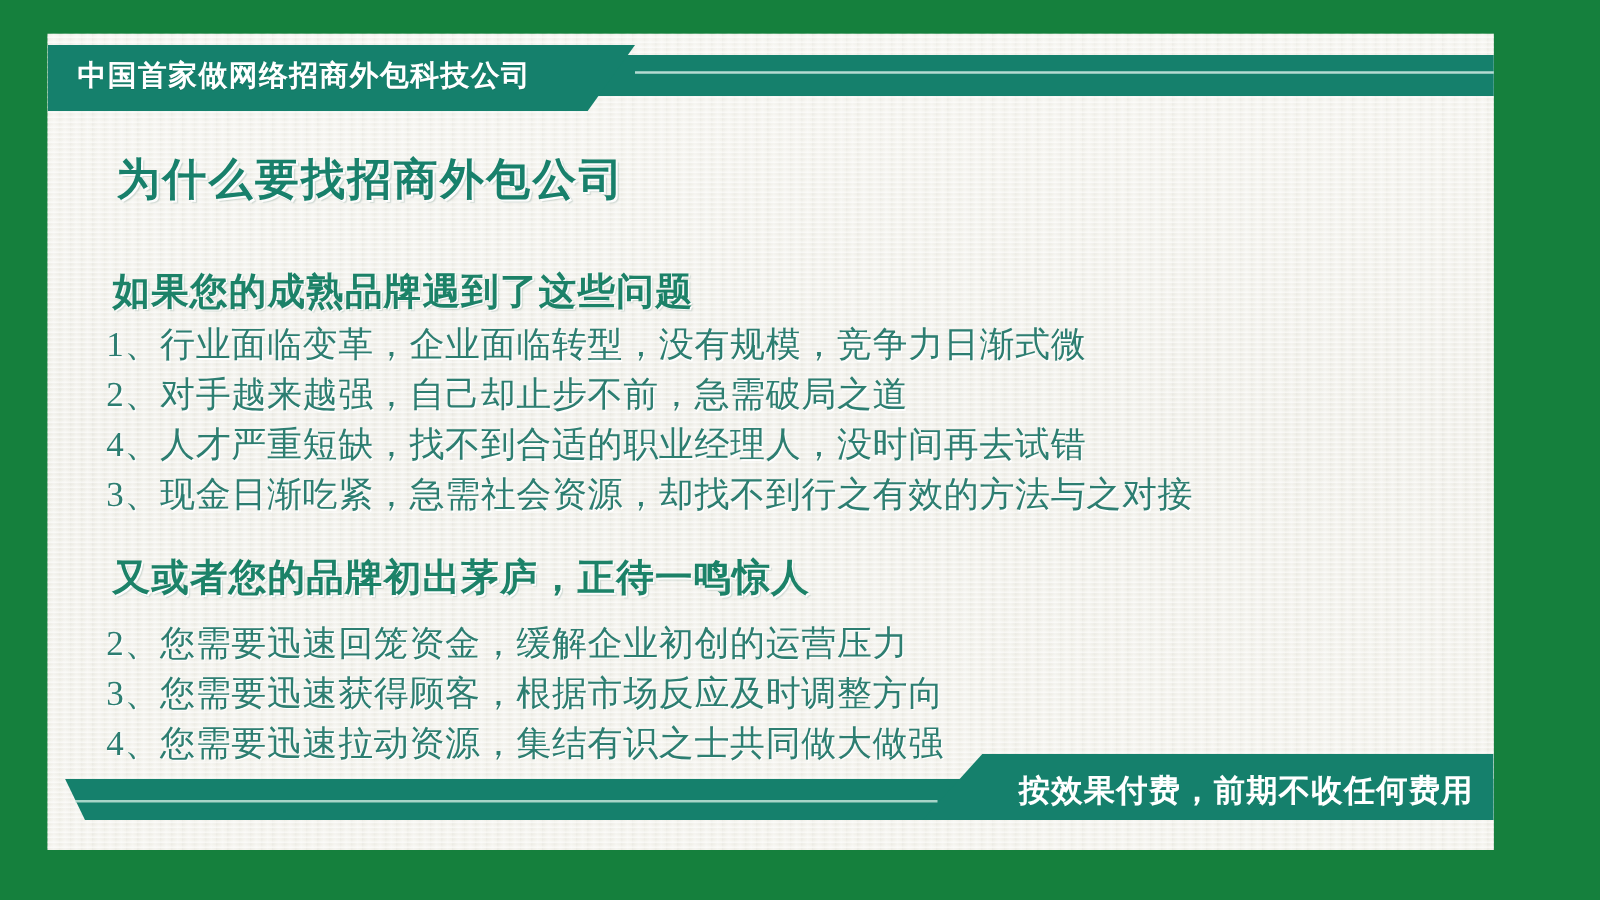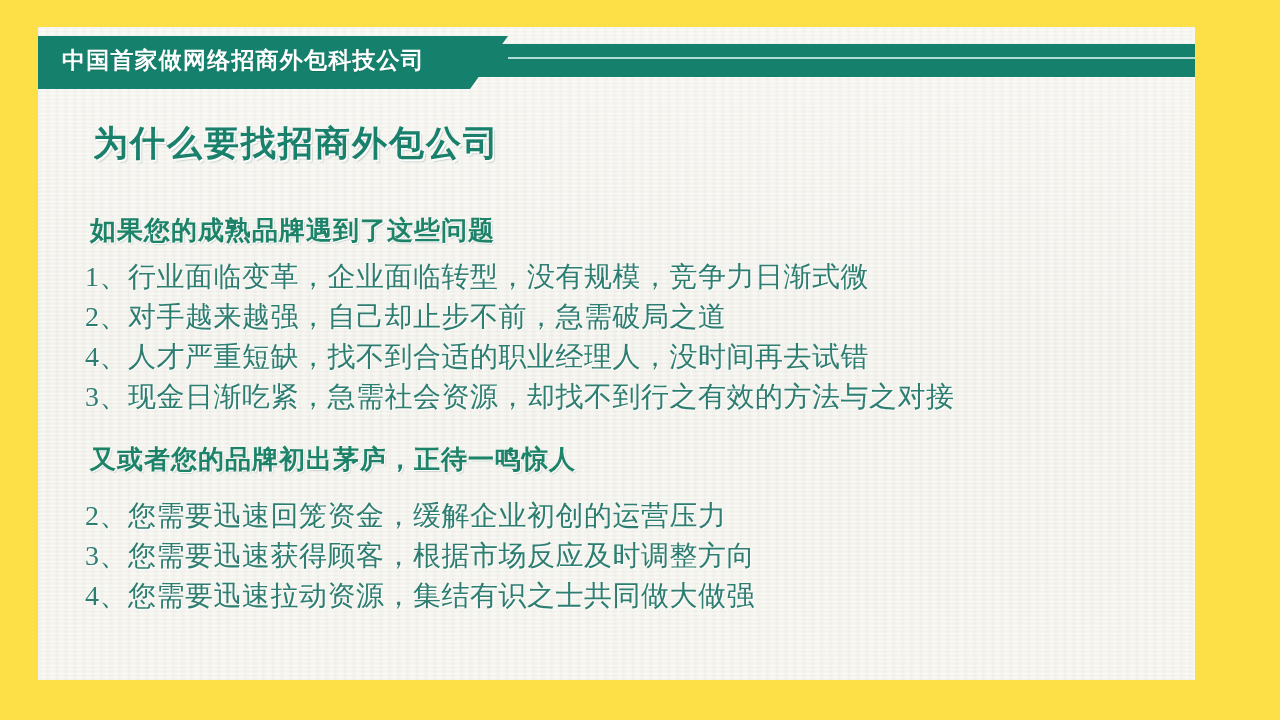--- a/index.html
+++ b/index.html
@@ -11,21 +11,21 @@
     height: 720px;
     overflow: hidden;
     font-family: "Liberation Sans", "DejaVu Sans", sans-serif;
   }
 
   
   .slide {
     position: relative;
     width: 1280px;
     height: 720px;
-    background: #fde047;     
+    background: #15803d;     
     box-sizing: border-box;
   }
 
   
   .paper {
     position: absolute;
     left: 38px;
     top: 27px;
     width: 1157px;
     height: 653px;
@@ -105,21 +105,21 @@
     font-weight: bold;
     color: #18806B;
     letter-spacing: 2px;
     white-space: nowrap;
     text-shadow: 1.5px 1.5px 0 rgba(255,255,255,0.95),
                  2.5px 2.5px 1px rgba(120,150,140,0.30);
   }
   .sub-title {
     position: absolute;
     left: 52px;
-    font-size: 26px;
+    font-size: 30px;
     font-weight: bold;
     color: #1C8268;
     letter-spacing: 1px;
     white-space: nowrap;
     text-shadow: 1.2px 1.2px 0 rgba(255,255,255,0.95),
                  2px 2px 1px rgba(120,150,140,0.28);
   }
   .sub-title.first { top: 186px; }
   .sub-title.second { top: 415px; }
 
@@ -213,15 +213,21 @@
       <div class="bullet-row">3、现金日渐吃紧，急需社会资源，却找不到行之有效的方法与之对接</div>
     </div>
 
     <div class="sub-title second">又或者您的品牌初出茅庐，正待一鸣惊人</div>
     <div class="bullet-list second">
       <div class="bullet-row">2、您需要迅速回笼资金，缓解企业初创的运营压力</div>
       <div class="bullet-row">3、您需要迅速获得顾客，根据市场反应及时调整方向</div>
       <div class="bullet-row">4、您需要迅速拉动资源，集结有识之士共同做大做强</div>
     </div>
 
+    <div class="footer-band">
+      <div class="footer-strip"></div>
+      <div class="footer-line"></div>
+      <div class="footer-block"></div>
+      <div class="footer-text">按效果付费，前期不收任何费用</div>
+    </div>
 
   </div>
 </div>
 
 </body></html>

